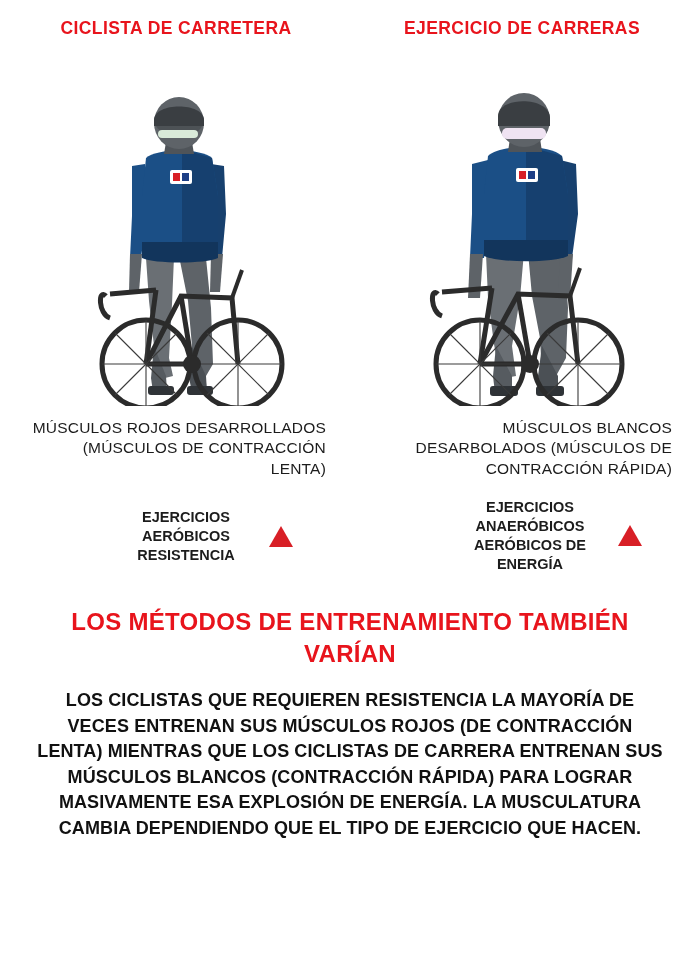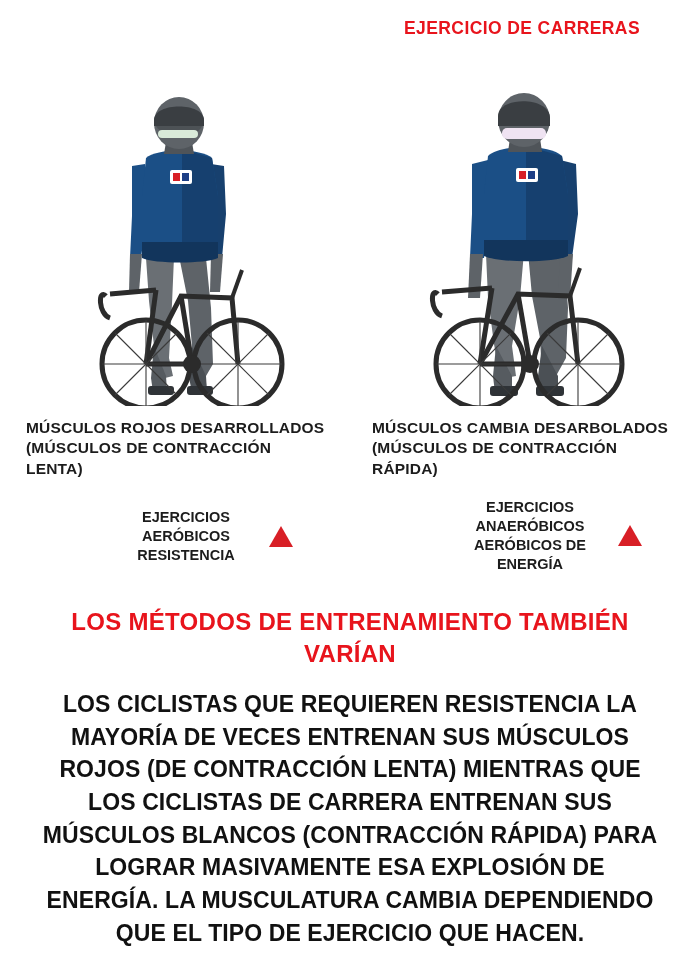--- a/index.html
+++ b/index.html
@@ -44,23 +44,23 @@
   }
   .illus.left  { left: 6px; }
   .illus.right { left: 352px; }
 
   .scene { position: absolute; inset: 0; }
 
   
   .caption {
     position: absolute;
     width: 300px;
-    text-align: left;
+    text-align: right;
     font-size: 15.5px;
-    font-weight: bold;
+    font-weight: normal;
     line-height: 1.32;
     color: #1c1c1c;
     letter-spacing: 0.2px;
   }
   .caption.left  { left: 26px;  top: 418px; }
   .caption.right { left: 372px; top: 418px; }
 
   
   .note {
     position: absolute;
@@ -99,32 +99,33 @@
     letter-spacing: 0.3px;
   }
 
   
   .body-text {
     position: absolute;
     top: 688px;
     left: 36px;
     width: 628px;
     text-align: center;
-    font-size: 23px;
+    font-size: 18px;
     font-weight: bold;
     line-height: 1.42;
     color: #111111;
     letter-spacing: 0.1px;
   }
 </style>
 </head>
 <body>
 
 <div class="page">
 
+  <div class="col-title left">CICLISTA DE CARRETERA</div>
 
   <div class="illus left">
     <svg class="scene" viewBox="0 0 340 360" xmlns="http://www.w3.org/2000/svg">
 
       <g>
         <path d="M173,210 L200,212 L205,262 L207,318 L200,330 L188,330 L186,300 L182,255 Z" fill="#5e6368"></path>
         <path d="M140,212 L168,211 L166,258 L163,312 L167,330 L155,333 L148,300 L143,255 Z" fill="#6a6f74"></path>
         <path d="M186,300 L200,330 L201,345 L186,346 L183,332 Z" fill="#4b5055"></path>
         <path d="M148,300 L160,330 L161,345 L147,346 L145,332 Z" fill="#565b60"></path>
 
@@ -245,21 +246,21 @@
         <line x1="159" y1="287" x2="97" y2="349"></line>
         <line x1="226" y1="274" x2="226" y2="362"></line>
         <line x1="182" y1="318" x2="270" y2="318"></line>
         <line x1="195" y1="287" x2="257" y2="349"></line>
         <line x1="257" y1="287" x2="195" y2="349"></line>
       </g>
       <circle cx="178" cy="318" r="9" fill="#2b2b2b"></circle>
     </svg>
   </div>
 
-  <div class="caption right">MÚSCULOS CAMBIA DESARBOLADOS (MÚSCULOS DE CONTRACCIÓN RÁPIDA)</div>
+  <div class="caption right">MÚSCULOS BLANCOS DESARBOLADOS (MÚSCULOS DE CONTRACCIÓN RÁPIDA)</div>
 
   <div class="note right">
     <div class="note-text">EJERCICIOS ANAERÓBICOS AERÓBICOS DE ENERGÍA</div>
     <div class="tri"></div>
   </div>
 
   <div class="headline">LOS MÉTODOS DE ENTRENAMIENTO TAMBIÉN VARÍAN</div>
 
   <div class="body-text">LOS CICLISTAS QUE REQUIEREN RESISTENCIA LA MAYORÍA DE VECES ENTRENAN SUS MÚSCULOS ROJOS (DE CONTRACCIÓN LENTA) MIENTRAS QUE LOS CICLISTAS DE CARRERA ENTRENAN SUS MÚSCULOS BLANCOS (CONTRACCIÓN RÁPIDA) PARA LOGRAR MASIVAMENTE ESA EXPLOSIÓN DE ENERGÍA. LA MUSCULATURA CAMBIA DEPENDIENDO QUE EL TIPO DE EJERCICIO QUE HACEN.</div>
 

